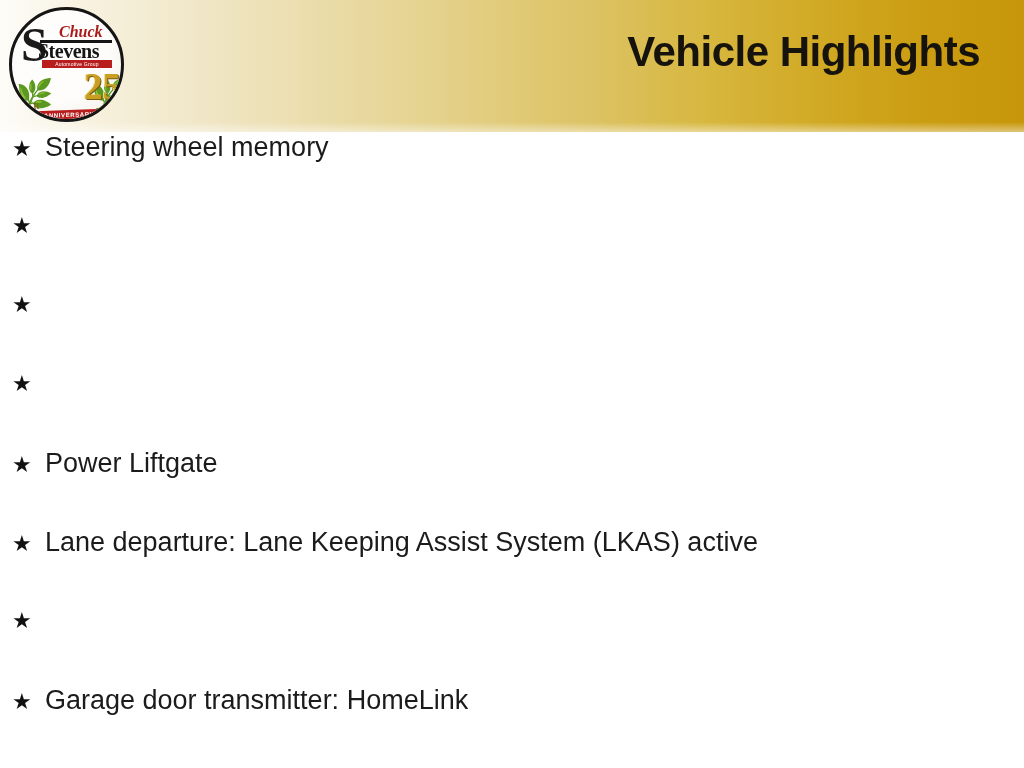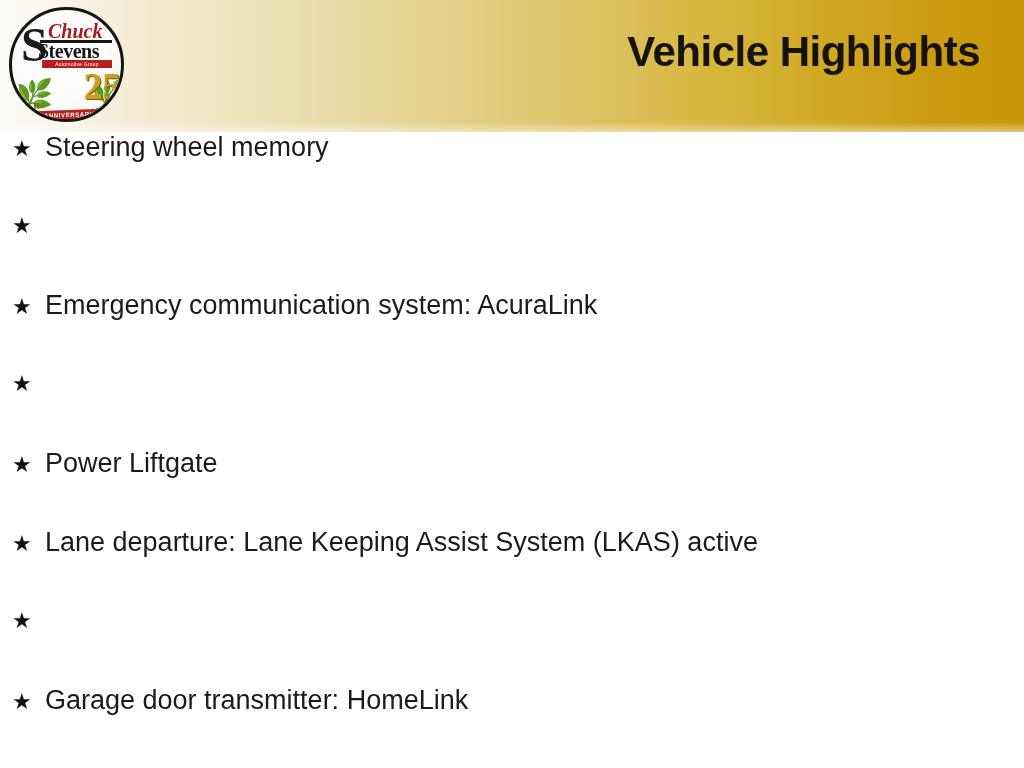--- a/index.html
+++ b/index.html
@@ -80,26 +80,26 @@
     left: 9px;
     top: 11px;
     font-family: "Liberation Serif", serif;
     font-size: 48px;
     font-weight: bold;
     color: #1a1a1a;
     line-height: 48px;
   }
   .logo-chuck {
     position: absolute;
-    left: 36px;
+    left: 47px;
     top: 14px;
     font-family: "Liberation Serif", serif;
     font-style: italic;
     font-weight: bold;
-    font-size: 20px;
+    font-size: 16px;
     color: #a81b1b;
     line-height: 15px;
   }
   .logo-stevens {
     position: absolute;
     left: 26px;
     top: 31px;
     font-family: "Liberation Serif", serif;
     font-weight: bold;
     font-size: 20px;
@@ -247,21 +247,20 @@
 <div class="bullet-list">
   <div class="bullet-item">
     <span class="bullet-marker">★</span>
     <span class="bullet-text">Steering wheel memory</span>
   </div>
   <div class="bullet-item">
     <span class="bullet-marker">★</span>
   </div>
   <div class="bullet-item">
     <span class="bullet-marker">★</span>
-    <span class="bullet-text">Emergency communication system: AcuraLink</span>
   </div>
   <div class="bullet-item">
     <span class="bullet-marker">★</span>
   </div>
   <div class="bullet-item">
     <span class="bullet-marker">★</span>
     <span class="bullet-text">Power Liftgate</span>
   </div>
   <div class="bullet-item">
     <span class="bullet-marker">★</span>

